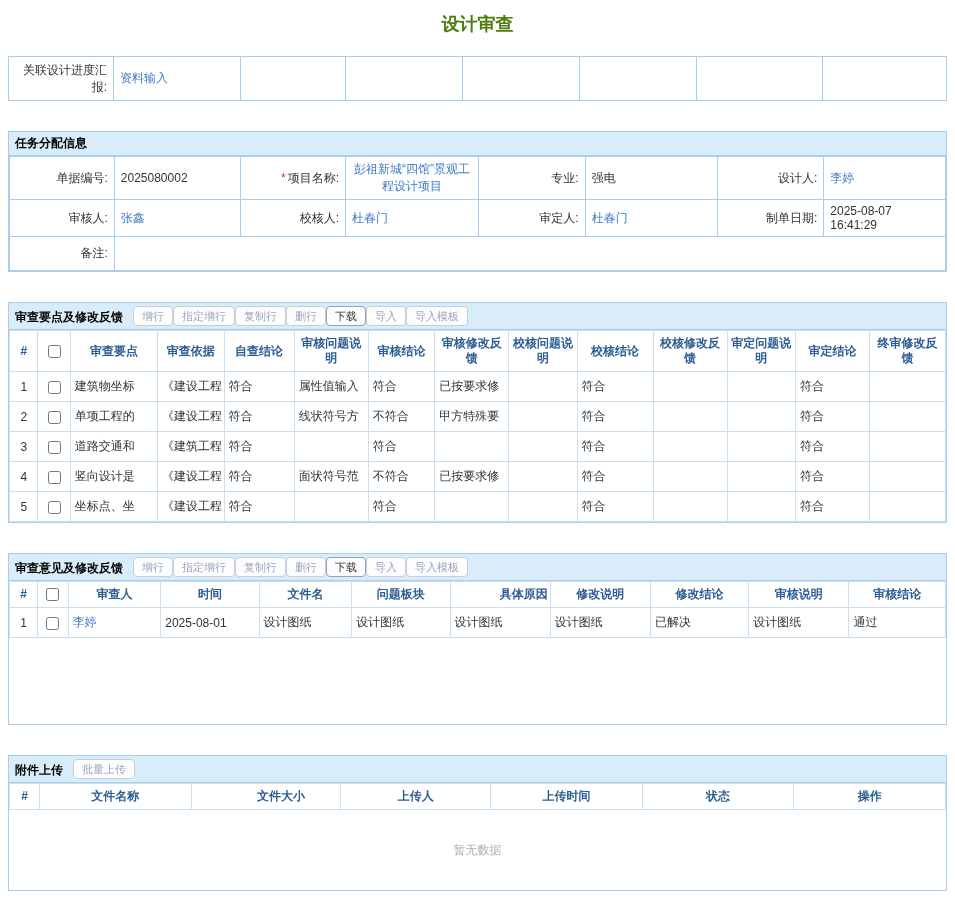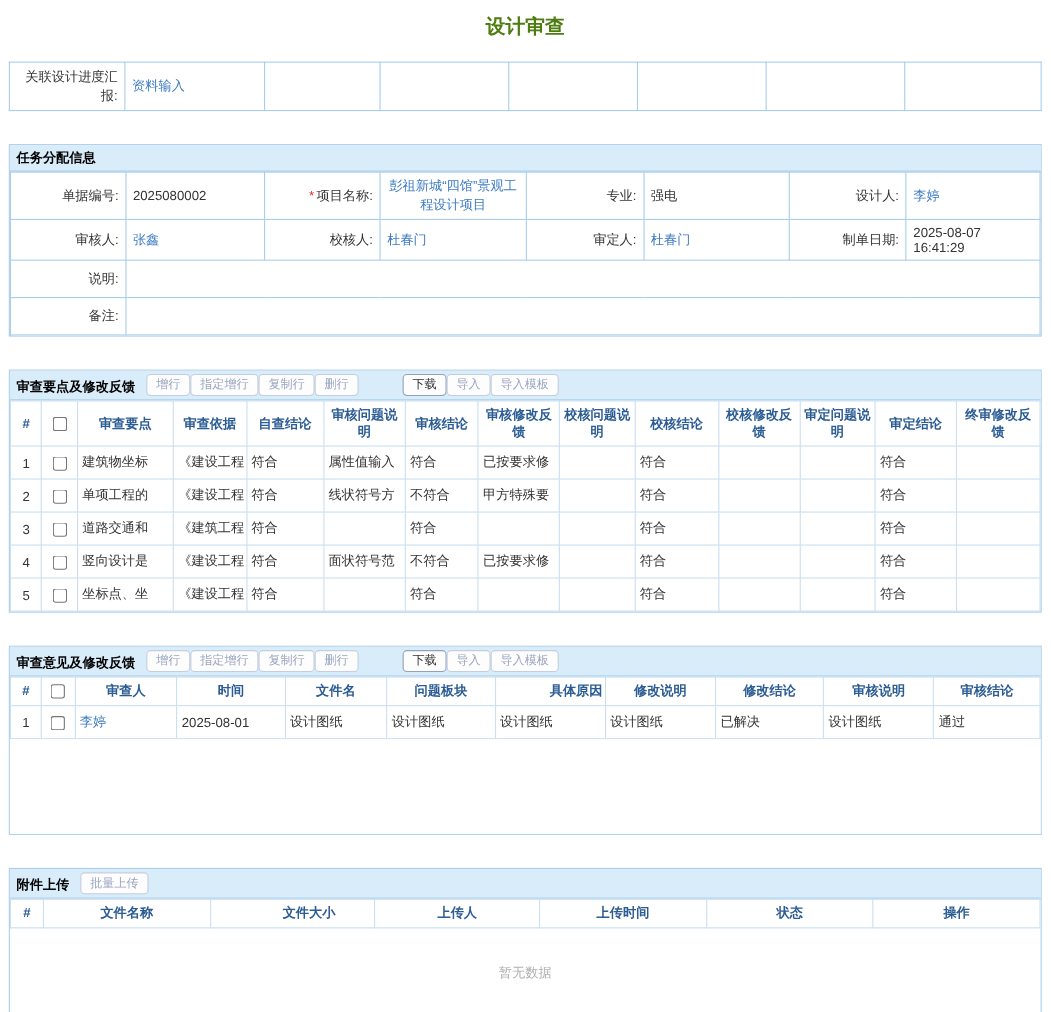--- a/index.html
+++ b/index.html
@@ -28,21 +28,21 @@
   .panel-header {
     background:#d9ecf9; border-bottom:1px solid #a9cdec;
     padding:3px 6px; display:flex; align-items:flex-end; gap:5px; min-height:24px;
   }
   .panel-title { font-weight:bold; color:#000; margin-right:5px; white-space:nowrap; }
   .chip {
     font-size:11px; color:#9aa6bf; background:#fdfdfe;
     border:1px solid #c3cede; border-radius:4px;
     padding:1px 8px; cursor:pointer; font-family:inherit; line-height:16px;
   }
-  .chip-emph { color:#333; border-color:#93a2b8;margin-left:40px; }
+  .chip-emph { color:#333; border-color:#93a2b8; }
 
   
   table.data-table { width:100%; border-collapse:collapse; table-layout:fixed; }
   .data-table th {
     border:1px solid #c9dff2; color:#2b5c93; font-weight:bold;
     text-align:center; padding:5px 2px; background:#fff; line-height:1.25; vertical-align:middle;
   }
   .data-table td {
     border:1px solid #c9dff2; padding:5px 4px; height:30px;
     white-space:nowrap; overflow:hidden; vertical-align:middle;
@@ -120,24 +120,20 @@
         <td class="lbl"><span>审核人:</span></td>
         <td><a class="lnk">张鑫</a></td>
         <td class="lbl"><span>校核人:</span></td>
         <td><a class="lnk">杜春门</a></td>
         <td class="lbl"><span>审定人:</span></td>
         <td><a class="lnk">杜春门</a></td>
         <td class="lbl"><span>制单日期:</span></td>
         <td><span>2025-08-07 16:41:29</span></td>
       </tr>
       <tr>
-        <td class="lbl"><span>说明:</span></td>
-        <td colspan="7"></td>
-      </tr>
-      <tr>
         <td class="lbl"><span>备注:</span></td>
         <td colspan="7"></td>
       </tr>
     </tbody>
       </table>
   </div>
 
   <div class="panel">
     <div class="panel-header">
       <span class="panel-title">审查要点及修改反馈</span>

